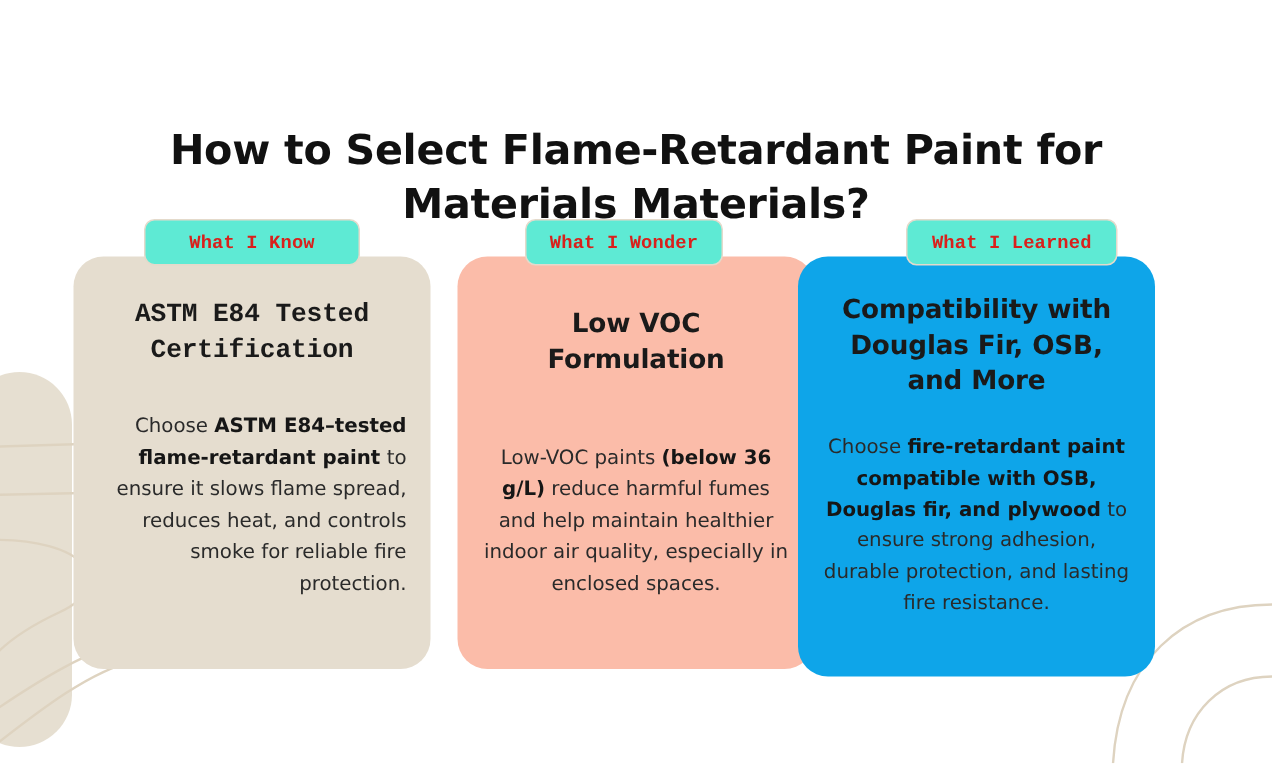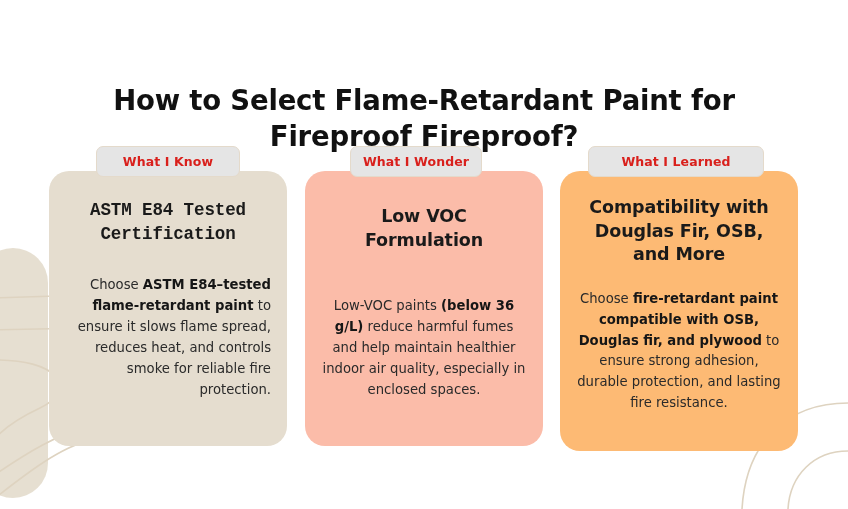--- a/index.html
+++ b/index.html
@@ -64,41 +64,42 @@
   .card {
     position: absolute;
     top: 171px;
     width: 238px;
     border-radius: 20px;
     box-sizing: border-box;
     padding: 0 16px;
   }
   #card-0 { left: 49px;  height: 275px; background: #E5DDCF; }
   #card-1 { left: 305px; height: 275px; background: #FBBCA9; }
-  #card-2 { left: 560px; height: 280px; background: #fdba74; }
+  #card-2 { left: 532px; height: 280px; background: #0ea5e9; }
 
   .badge {
     position: absolute;
     top: 146px;
     height: 31px;
-    background: #e5e5e5;
+    background: #5eead4;
     border: 1.5px solid #E4DACB;
     border-radius: 7px;
     display: flex;
     align-items: center;
     justify-content: center;
     color: #D9201C;
     font-size: 12.5px;
     font-weight: bold;
     letter-spacing: 0.1px;
     box-sizing: border-box;
+    font-family: Liberation Mono, monospace;
   }
   #badge-0 { left: 96px;  width: 144px; }
   #badge-1 { left: 350px; width: 132px; }
-  #badge-2 { left: 588px; width: 176px; }
+  #badge-2 { left: 604px; width: 141px; }
 
   .card-heading {
     text-align: center;
     font-size: 17.5px;
     font-weight: bold;
     color: #1A1A1A;
     line-height: 1.35;
     letter-spacing: -0.1px;
   }
   #card-0 .card-heading { margin-top: 28px; font-family: Liberation Mono, monospace; }
@@ -131,21 +132,21 @@
     <path d="M -10 262 C 28 232, 62 206, 92 200" stroke="#DED3C0" stroke-width="1.6" fill="none"></path>
   </svg>
 
   <svg class="deco" id="deco-right" viewBox="0 0 180 120">
     <path d="M 180 14 C 120 14, 78 52, 74 120" stroke="#DED3C0" stroke-width="1.6" fill="none"></path>
     <path d="M 180 62 C 146 62, 122 86, 120 120" stroke="#DED3C0" stroke-width="1.6" fill="none"></path>
   </svg>
 
   <div id="title">
     <div>How to Select Flame-Retardant Paint for</div>
-    <div>Fireproof Fireproof?</div>
+    <div>Materials Materials?</div>
   </div>
 
   <div class="card" id="card-0">
     <div class="card-heading">ASTM E84 Tested Certification</div>
     <div class="card-body"><span>Choose </span><b>ASTM E84–tested flame-retardant paint</b><span> to ensure it slows flame spread, reduces heat, and controls smoke for reliable fire protection.</span></div>
   </div>
 
   <div class="card" id="card-1">
     <div class="card-heading">Low VOC Formulation</div>
     <div class="card-body"><span>Low-VOC paints </span><b>(below 36 g/L)</b><span> reduce harmful fumes and help maintain healthier indoor air quality, especially in enclosed spaces.</span></div>

